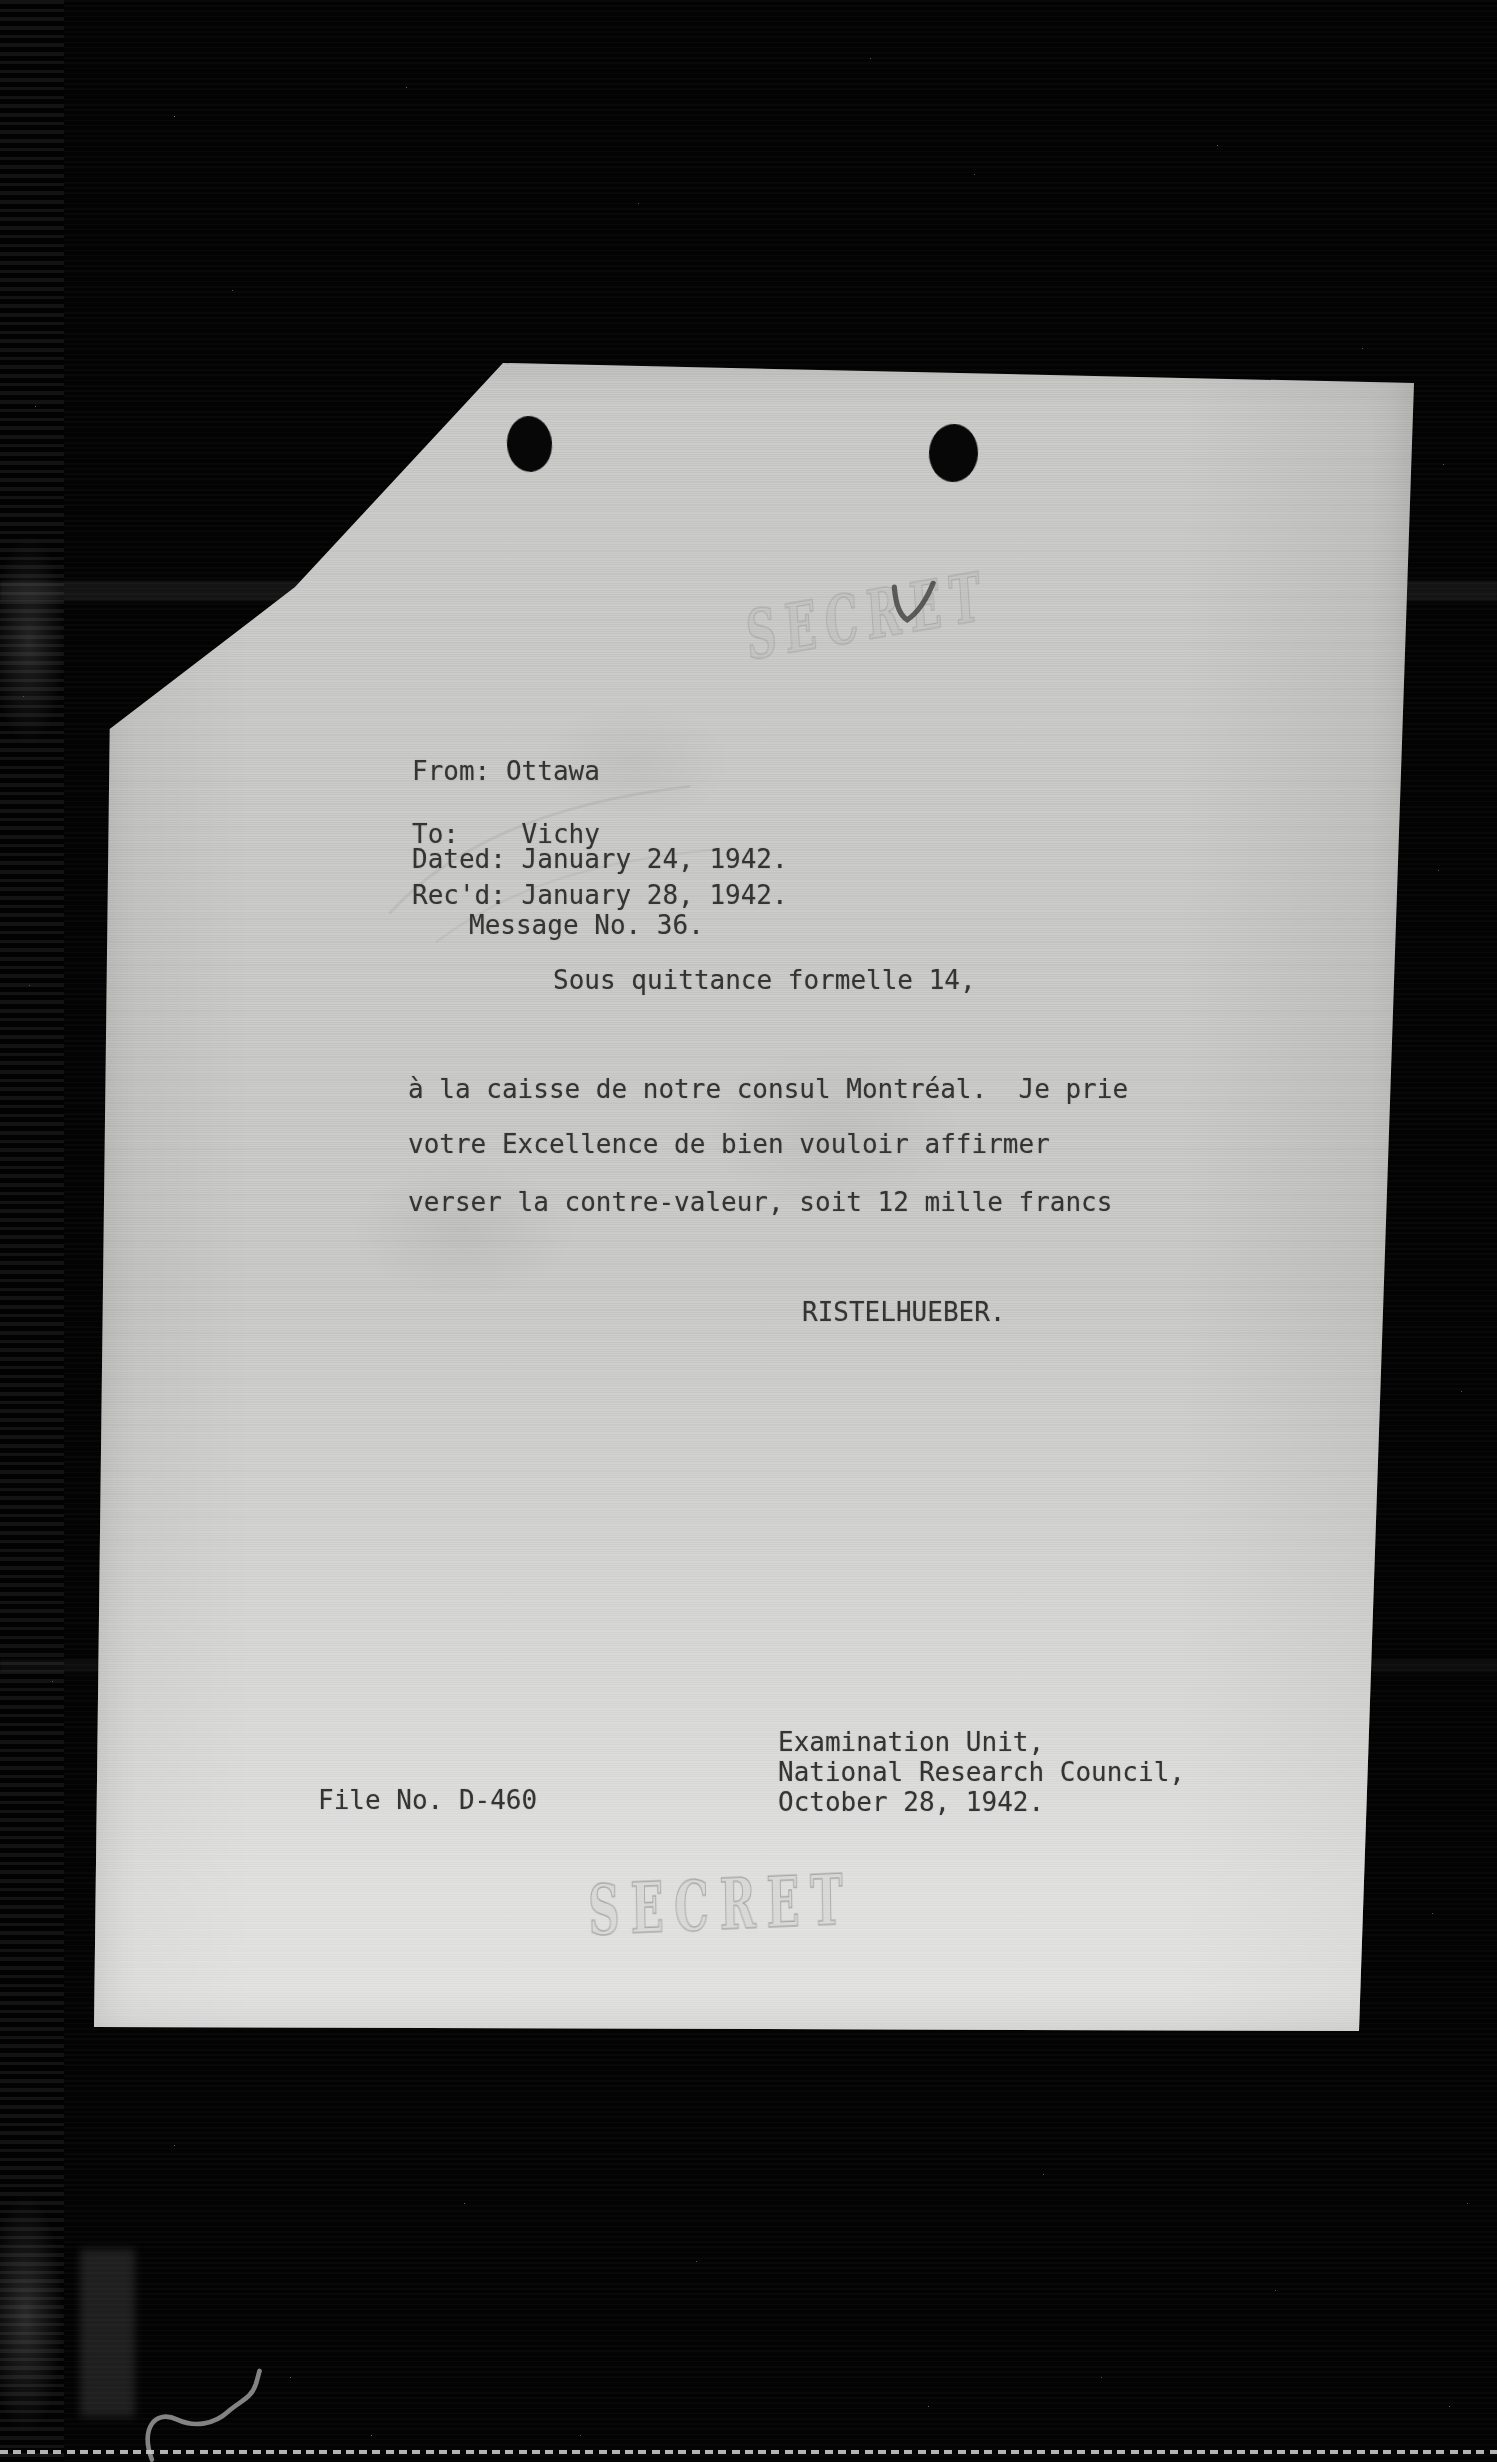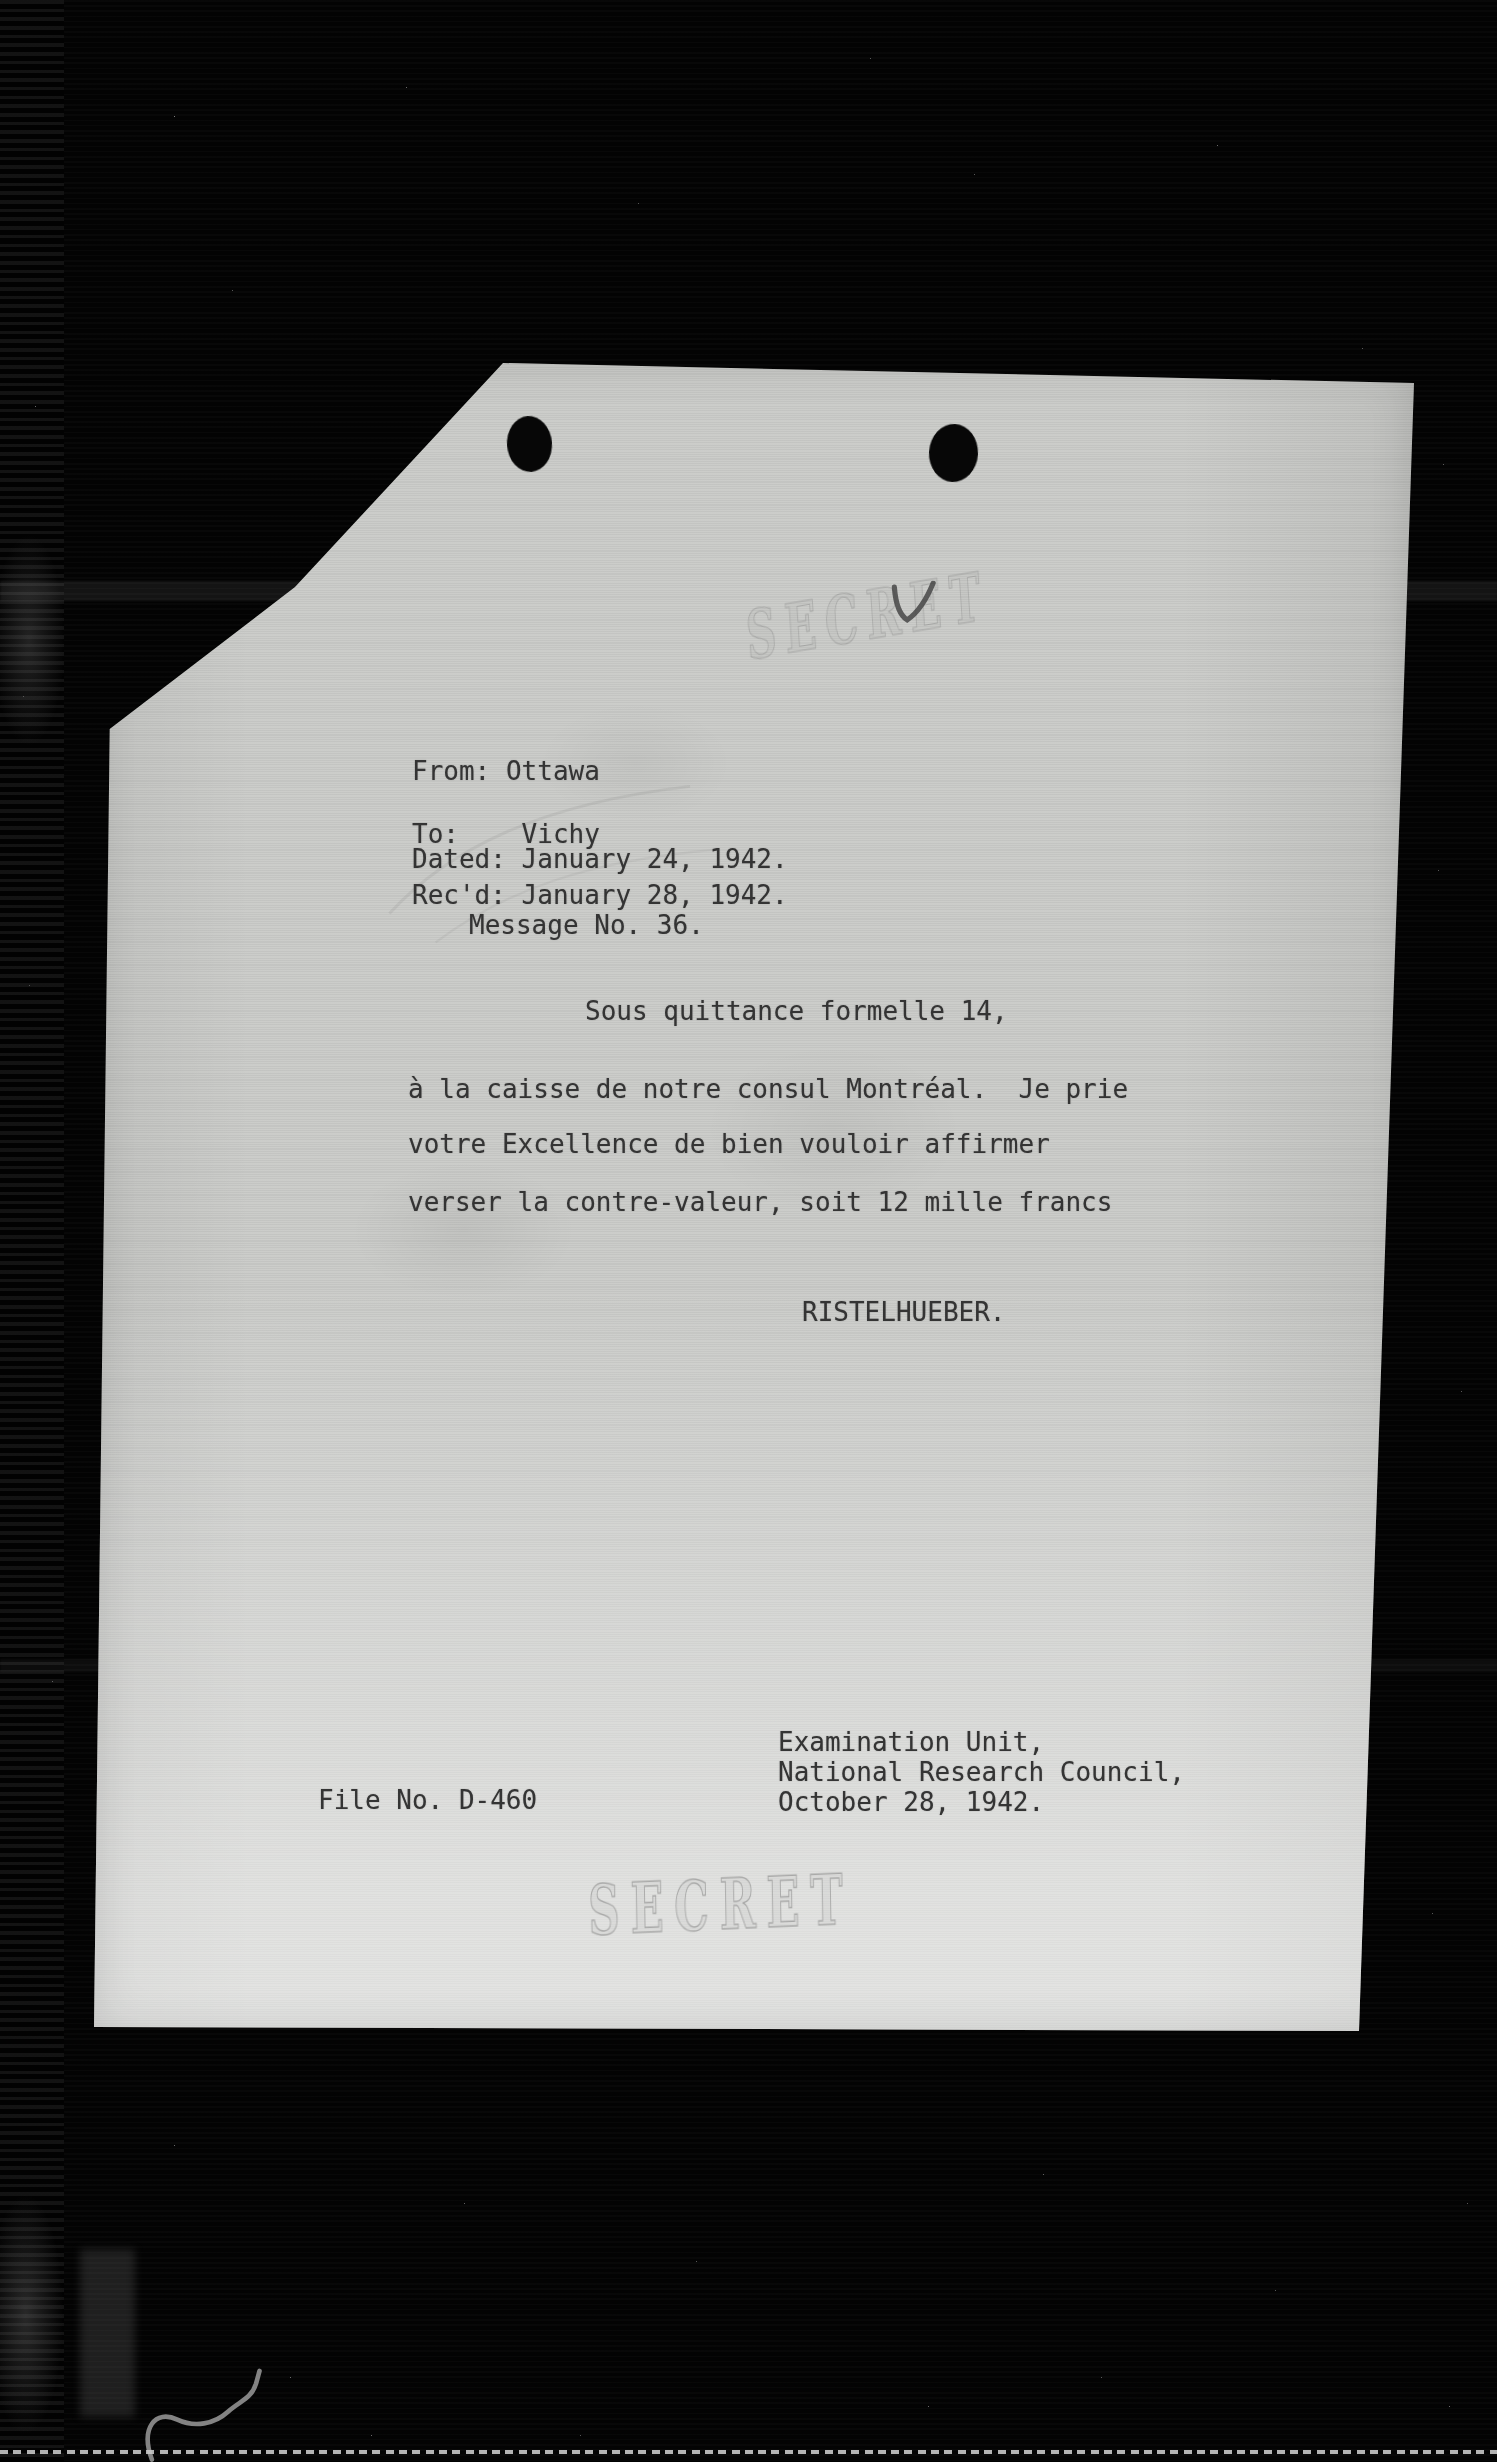--- a/index.html
+++ b/index.html
@@ -76,21 +76,21 @@
     font:26px/1.2 "DejaVu Sans Mono", monospace;
     color:#343434;letter-spacing:0px;
     text-shadow:0 0 1.2px rgba(45,45,45,0.35);
     filter:blur(0.2px);
   }
   .h-from{left:318px;top:393px;}
   .h-to{left:318px;top:432px;margin-top:24px;}
   .h-dated{left:318px;top:481px;}
   .h-recd{left:318px;top:517px;}
   .h-msg{left:375px;top:547px;}
-  .b0{left:459px;top:633px;margin-left:32px;}
+  .b0{left:459px;top:602px;}
   .b1l{left:314px;top:658px;}
   .b2l{left:314px;top:711px;}
   .b3l{left:314px;top:766px;}
   .b4l{left:314px;top:824px;}
   .b5l{left:314px;top:882px;}
   .sig{left:708px;top:934px;}
   .ex1{left:684px;top:1364px;}
   .ex2{left:684px;top:1394px;}
   .ex3{left:684px;top:1424px;}
   .fileno{left:224px;top:1422px;}

